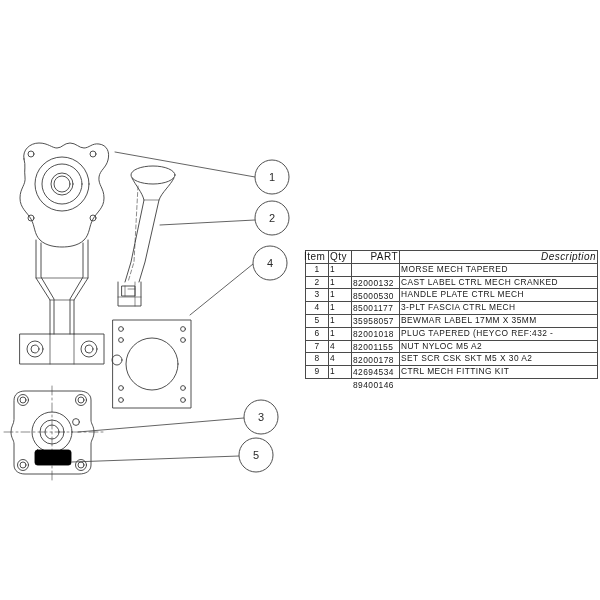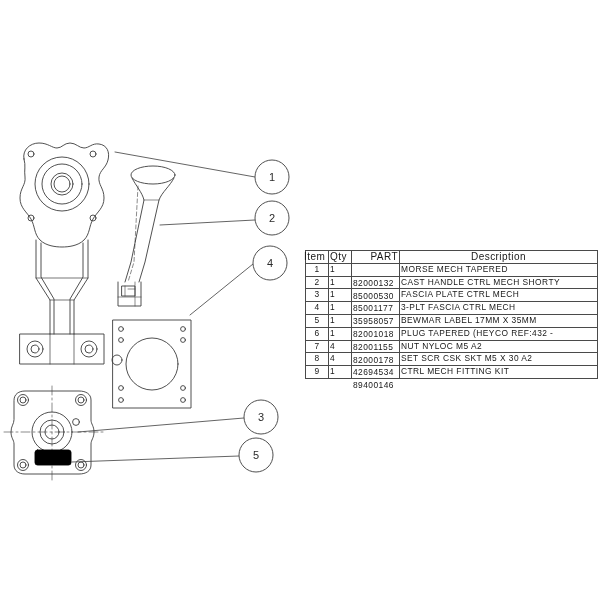--- a/index.html
+++ b/index.html
@@ -40,21 +40,21 @@
     overflow:visible;
     white-space:nowrap;
     font-weight:normal;
     background:transparent;
   }
   .c-item{width:20px;text-align:center;}
   .c-qty{width:20px;text-align:left;}
   .c-part{width:45px;text-align:left;}
   .c-desc{width:195px;text-align:left;}
   thead th{text-align:center;font-size:10px;}
-  thead th.c-desc{text-align:center;}
+  thead th.c-desc{text-align:right;font-style:italic;}
   thead th.c-part{text-align:right;}
   
   thead th.c-item{
     text-align:left;
     text-indent:-3px;
   }
   
   td.c-part{
     position:relative;
     overflow:visible;
@@ -240,29 +240,29 @@
               <span>82000132</span>
             </td>
           <td class="c-desc">MORSE MECH TAPERED</td>
         </tr>
         <tr>
           <td class="c-item">2</td>
           <td class="c-qty">1</td>
           <td class="c-part">
               <span>85000530</span>
             </td>
-          <td class="c-desc">CAST HANDLE CTRL MECH SHORTY</td>
+          <td class="c-desc">CAST LABEL CTRL MECH CRANKED</td>
         </tr>
         <tr>
           <td class="c-item">3</td>
           <td class="c-qty">1</td>
           <td class="c-part">
               <span>85001177</span>
             </td>
-          <td class="c-desc">FASCIA PLATE CTRL MECH</td>
+          <td class="c-desc">HANDLE PLATE CTRL MECH</td>
         </tr>
         <tr>
           <td class="c-item">4</td>
           <td class="c-qty">1</td>
           <td class="c-part">
               <span>35958057</span>
             </td>
           <td class="c-desc">3-PLT FASCIA CTRL MECH</td>
         </tr>
         <tr>

